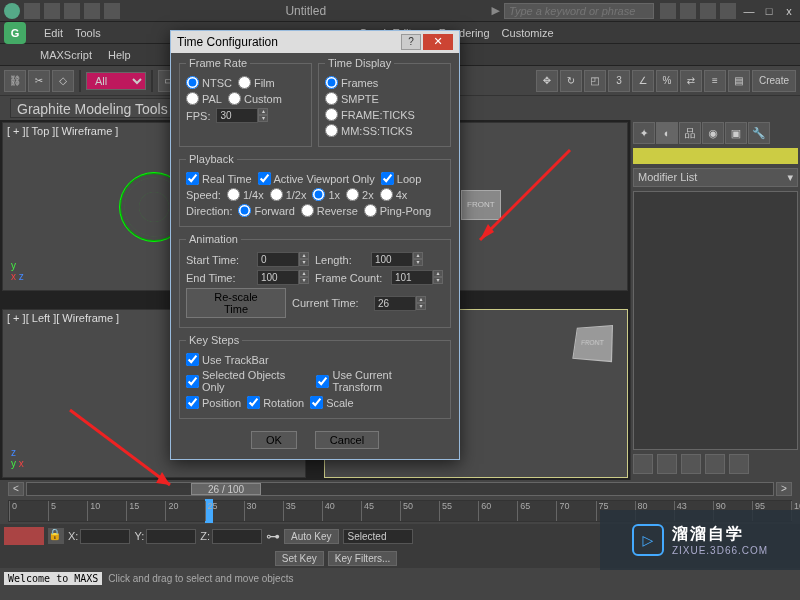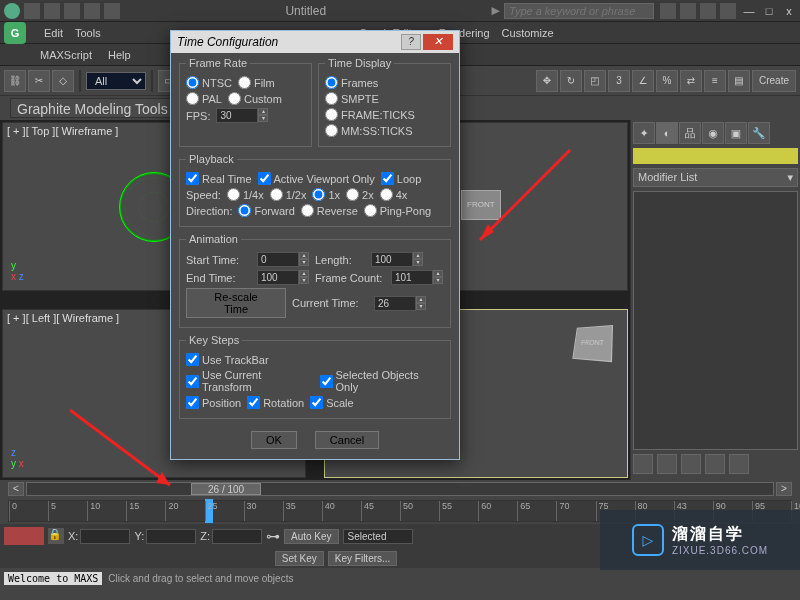--- a/index.html
+++ b/index.html
@@ -17,21 +17,21 @@
 
 
 .menubar { background: #3a3a3a; height: 22px; display: flex; align-items: center; padding: 0 4px; gap: 12px; border-bottom: 1px solid #222; }
 .menubar .logo { width: 22px; height: 22px; background: #4a6; border-radius: 4px; margin-right: 6px; display:flex;align-items:center;justify-content:center;color:#fff;font-weight:bold;}
 .menubar span { cursor: pointer; }
 .menubar2 { background: #3a3a3a; height: 22px; display: flex; align-items: center; padding: 0 40px; gap: 16px; border-bottom: 1px solid #222; }
 
 
 .toolbar-row { background: #444; height: 30px; display: flex; align-items: center; padding: 0 4px; gap: 2px; border-bottom: 1px solid #333; }
 .toolbar-row .tbtn { width: 22px; height: 22px; background: #555; border: 1px solid #666; display: inline-flex; align-items: center; justify-content: center; color: #ccc; font-size: 10px; }
-.toolbar-row .tsel { background: #0f172a; border: 1px solid #666; color: #ccc; padding: 1px 4px; width: 60px; font-size: 11px; }
+.toolbar-row .tsel { background: #be185d; border: 1px solid #666; color: #ccc; padding: 1px 4px; width: 60px; font-size: 11px; }
 .toolbar-row .sec { width: 2px; height: 22px; background: #333; margin: 0 3px; }
 
 
 .ribbon { background: #4a4a4a; height: 20px; border: 1px solid #333; margin: 2px 10px; padding: 2px 6px; color: #ccc; font-size: 14px; width: 190px; }
 
 
 .main { display: flex; height: 360px; }
 .viewports { flex: 1; display: grid; grid-template-columns: 1fr 1fr; grid-template-rows: 1fr 1fr; gap: 18px; padding: 2px; background: #222; }
 .vp { background: #4a4a4a; border: 1px solid #333; position: relative; }
 .vp-label { position: absolute; top: 2px; left: 4px; color: #ddd; font-size: 11px; }
@@ -72,21 +72,21 @@
 .status-row .coord input { width: 50px; background: #2a2a2a; border: 1px solid #555; color: #ccc; font-size: 10px; padding: 1px 2px; }
 .status-row .btn { background: #555; border: 1px solid #666; padding: 1px 6px; font-size: 10px; }
 .status-row .sel { background: #2a2a2a; border: 1px solid #555; padding: 1px 4px; font-size: 10px; width: 70px; }
 
 .welcome-row { display:flex; align-items:center; height: 20px; padding: 0 4px; gap: 6px; background: #444; }
 .welcome-row .wbox { background: #ddd; color: #000; padding: 1px 4px; font-size: 10px; font-family: monospace; }
 .welcome-row .hint { color: #aaa; font-size: 10px; }
 
 
 .dialog { position: absolute; top: 30px; left: 170px; width: 290px; background: #4a4a4a; border: 1px solid #9bd; z-index: 100; box-shadow: 0 4px 16px rgba(0,0,0,0.6); }
-.dialog .dtitle { background: #ddd; color: #000; height: 22px; display:flex; align-items:center; padding: 0 6px; font-size: 12px; font-style: italic; }
+.dialog .dtitle { background: #ddd; color: #000; height: 22px; display:flex; align-items:center; padding: 0 6px; font-size: 12px; }
 .dialog .dtitle .dtext { flex: 1; }
 .dialog .dtitle .dhelp { width: 20px; height: 16px; background: #ccc; border: 1px solid #999; margin-right: 2px; text-align:center; font-size:10px; line-height:14px; color:#333; }
 .dialog .dtitle .dclose { width: 30px; height: 16px; background: #c43; color: #fff; text-align:center; font-size:11px; line-height:14px; }
 .dialog .dbody { padding: 4px 8px; }
 .dialog fieldset { border: 1px solid #666; margin-bottom: 6px; padding: 4px 6px 6px; }
 .dialog legend { font-size: 11px; color: #ccc; padding: 0 3px; }
 .dialog .row { display:flex; align-items:center; gap: 6px; margin: 3px 0; font-size: 11px; }
 .dialog .row label { display:flex; align-items:center; gap: 3px; }
 .dialog input[type=radio], .dialog input[type=checkbox] { margin: 0; }
 .dialog .spin { display:flex; }
@@ -474,25 +474,25 @@
       <legend>Key Steps</legend>
       <div class="row">
           <label>
             <input type="checkbox" checked="" style="">
             <span>Use TrackBar</span>
           </label>
         </div>
       <div class="row">
         <label>
             <input type="checkbox" checked="" style="">
+            <span>Selected Objects Only</span>
+          </label>
+        <label>
+            <input type="checkbox" checked="" style="">
             <span>Use Current Transform</span>
-          </label>
-        <label>
-            <input type="checkbox" checked="" style="">
-            <span>Selected Objects Only</span>
           </label>
       </div>
       <div class="row">
         <label>
             <input type="checkbox" checked="" style="">
             <span>Position</span>
           </label>
         <label>
             <input type="checkbox" checked="" style="">
             <span>Rotation</span>

